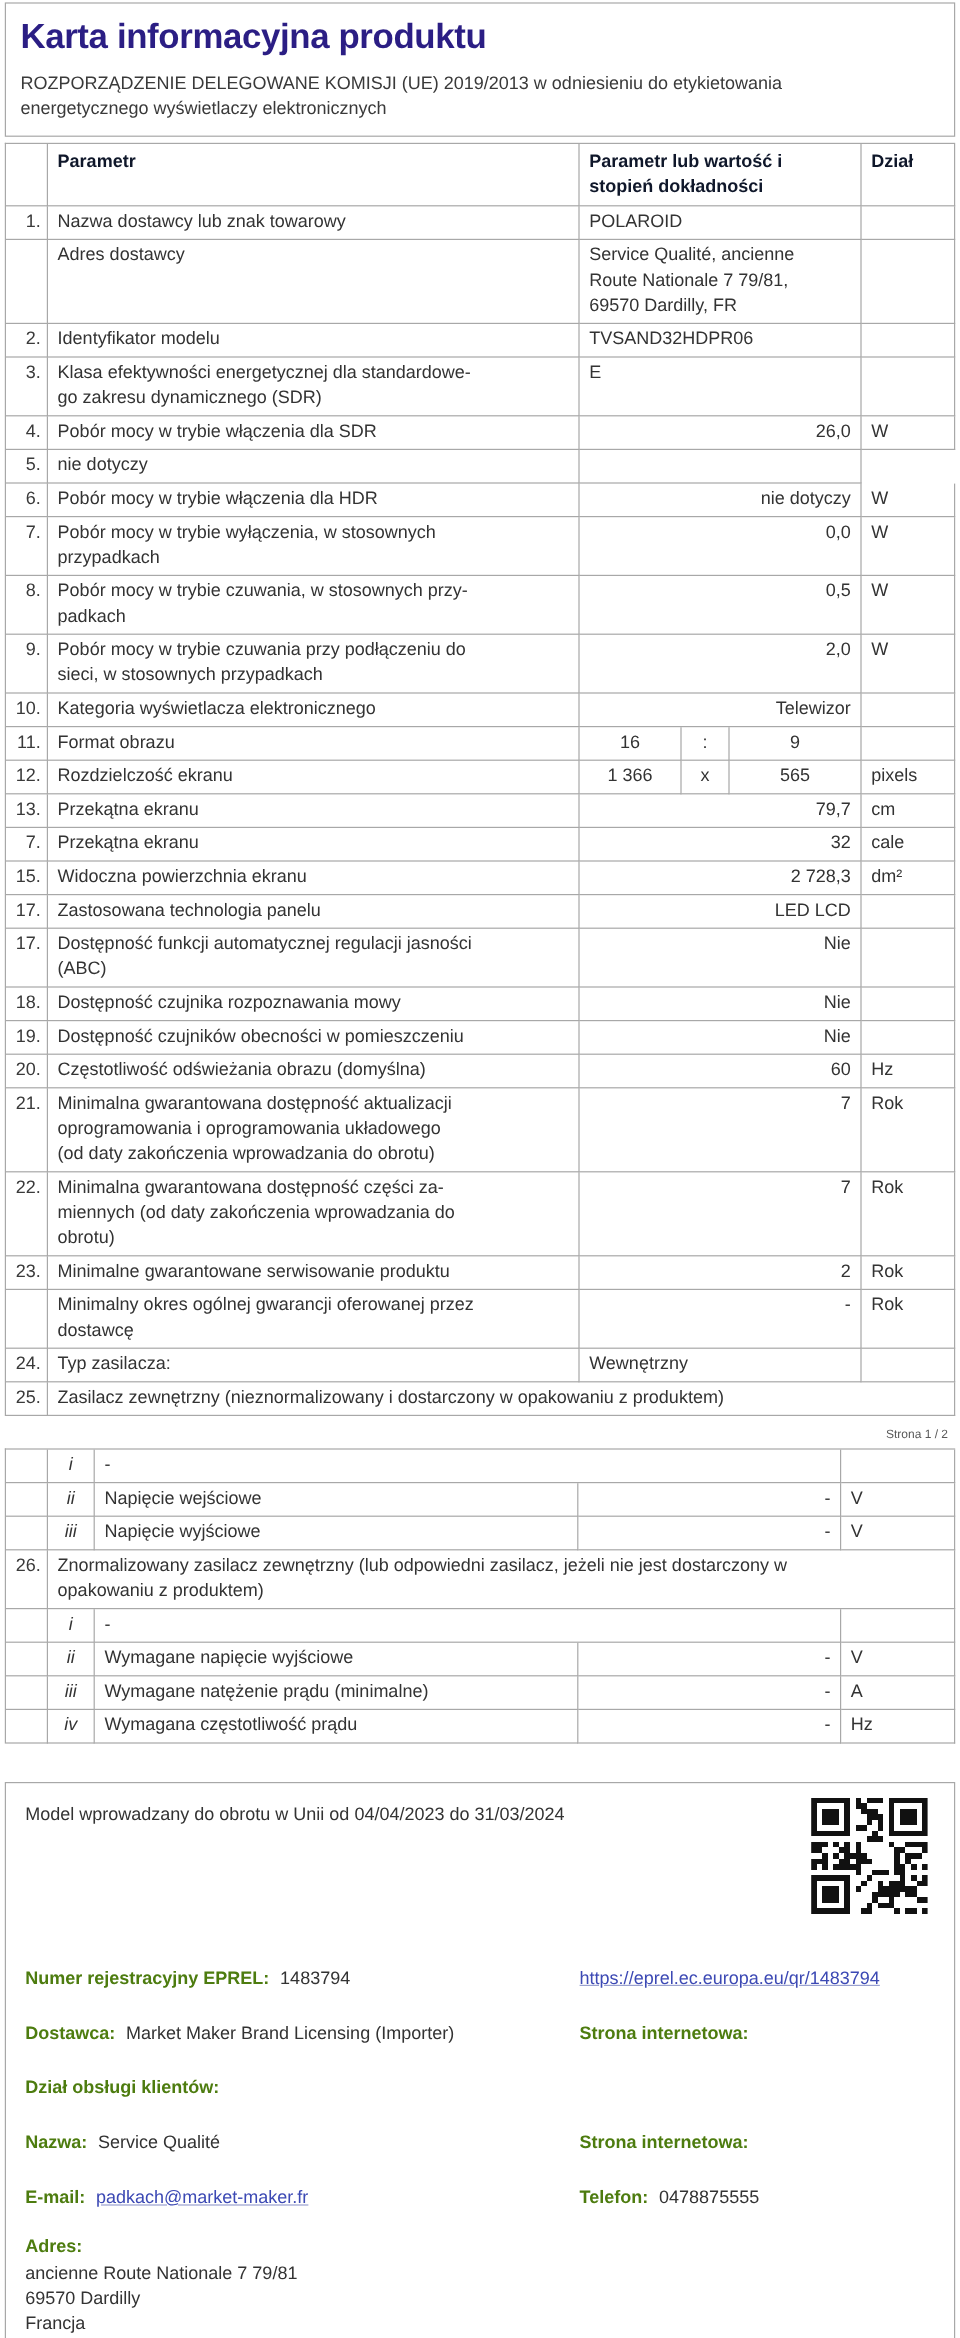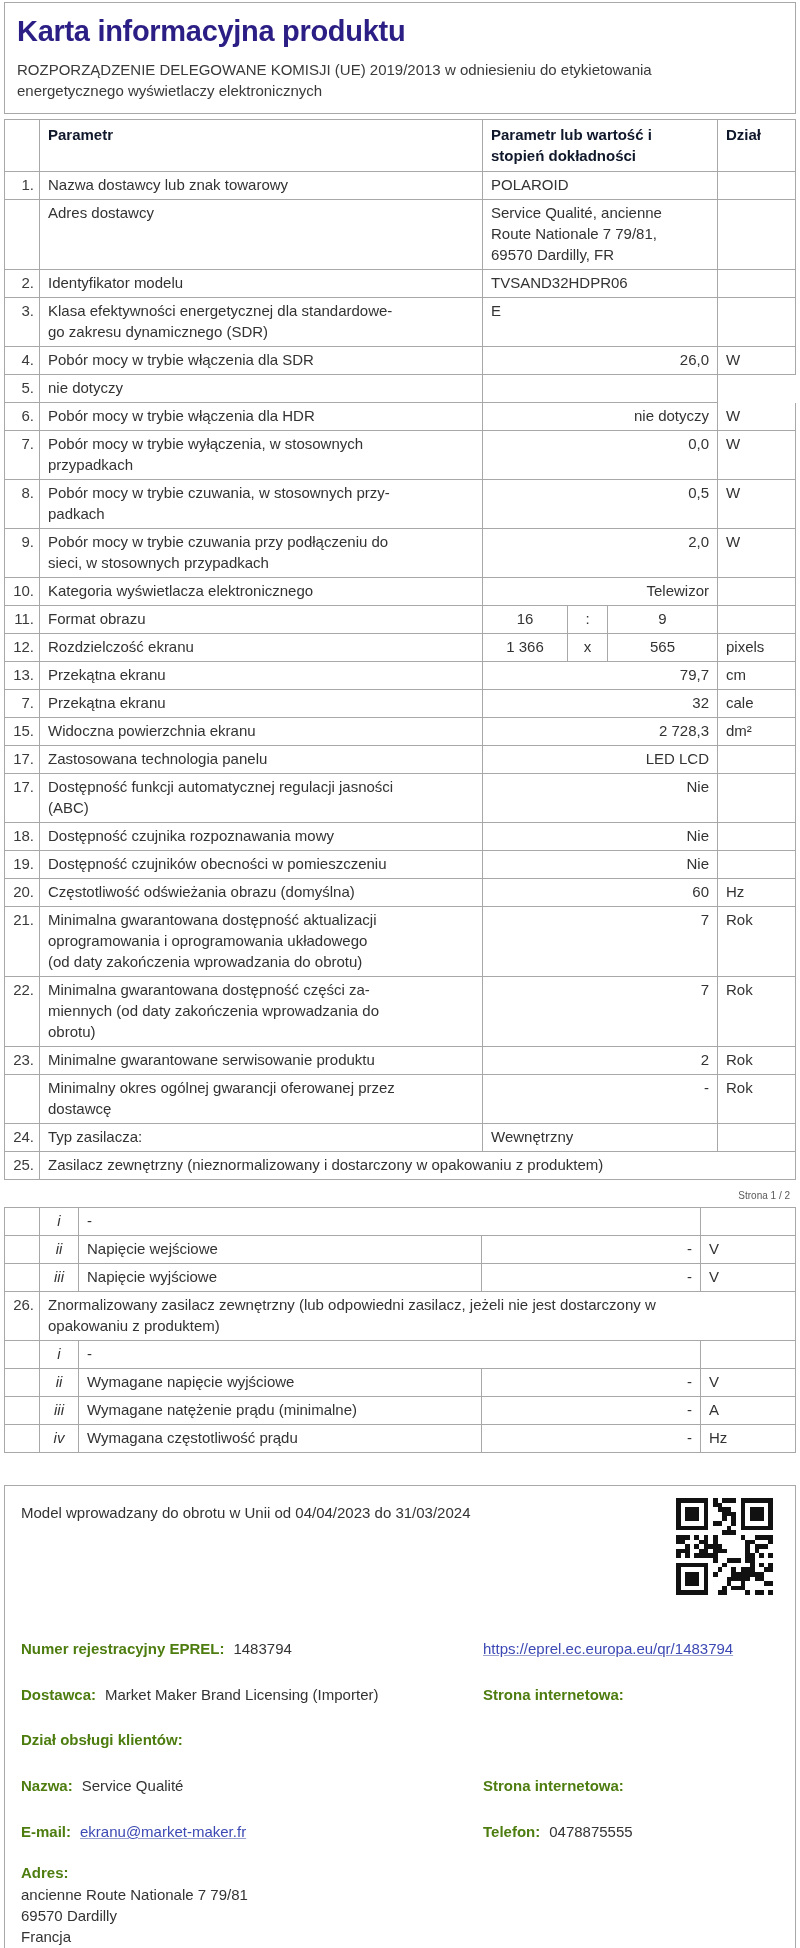--- a/index.html
+++ b/index.html
@@ -495,21 +495,21 @@
       <div>
         <b class="lbl">Nazwa:</b><span class="lbl-gap">Service Qualité</span>
       </div>
       <div>
         <b class="lbl">Strona internetowa:</b>
       </div>
     </div>
 
     <div class="f-grid f-row">
       <div>
-        <b class="lbl">E-mail:</b><a class="link lbl-gap" href="#">ekranu@market-maker.fr</a>
+        <b class="lbl">E-mail:</b><a class="link lbl-gap" href="#">padkach@market-maker.fr</a>
       </div>
       <div>
         <b class="lbl">Telefon:</b><span class="lbl-gap">0478875555</span>
       </div>
     </div>
 
     <div class="addr">
       <b class="lbl">Adres:</b>
       <div class="addr-lines">ancienne Route Nationale 7 79/81
 69570 Dardilly

